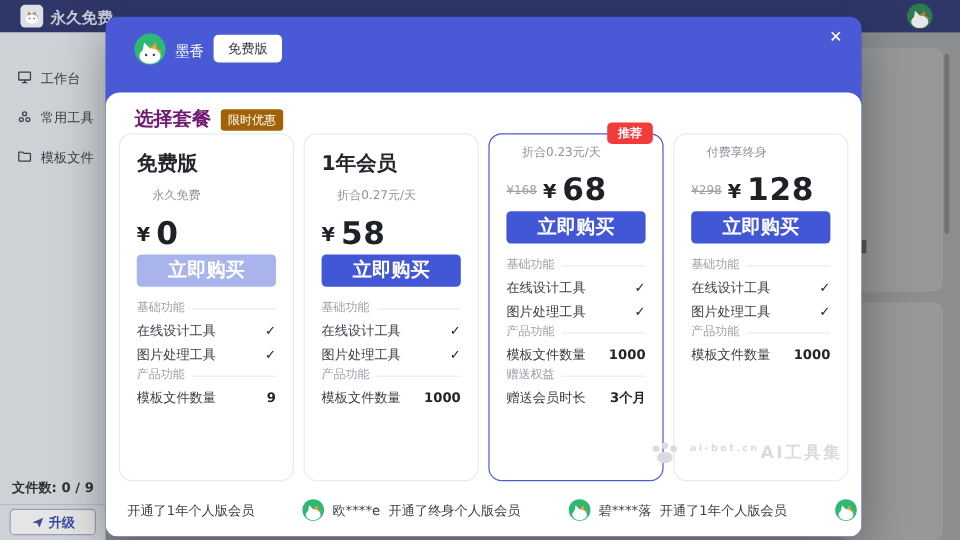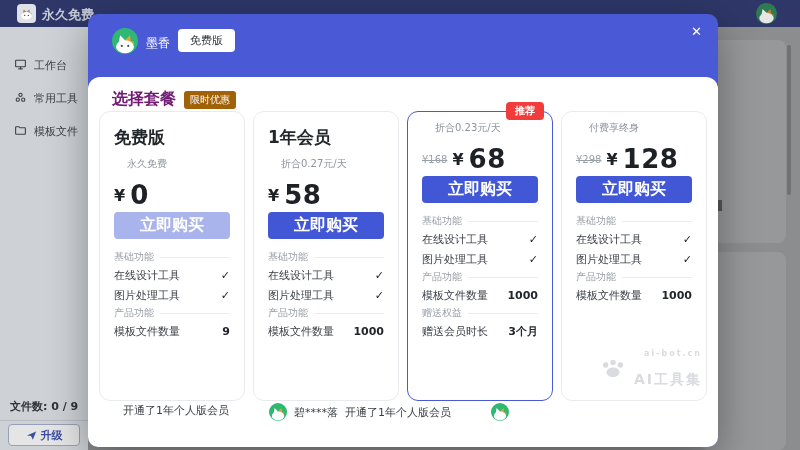--- a/index.html
+++ b/index.html
@@ -50,25 +50,25 @@
   .num { font-size:26px; font-weight:bold; letter-spacing:.5px; }
   .buy { display:block; margin-top:2px; width:100%; height:27px; border:none; border-radius:4px; background:#4257d6; color:#fff; font-size:16px; font-weight:bold; cursor:pointer; font-family:inherit; }
   .buy.light { background:#a9b3ec; }
   .sect { margin-top:12px; display:flex; align-items:center; gap:6px; font-size:10px; color:#9aa0a8; line-height:12px; white-space:nowrap; }
   .sect.later { margin-top:4px; }
   .sect::after { content:""; flex:1; border-top:1px solid #ececf0; }
   .frow { display:flex; justify-content:space-between; align-items:flex-start; margin-top:6px; font-size:11px; color:#3a3f46; line-height:14px; }
   .frow .val { font-weight:bold; color:#22262b; }
 
   .watermark { position:absolute; right:16px; bottom:58px; display:flex; align-items:center; gap:8px; color:#d9dbdf; z-index:5; pointer-events:none; }
-  .wm-text { display:flex; flex-direction:column; gap:13px;text-align:right; }
+  .wm-text { display:flex; flex-direction:row; gap:1px;text-align:right; }
   .wm-site { font-size:8px; font-weight:bold; letter-spacing:2px; }
   .wm-name { font-size:14px; font-weight:bold; letter-spacing:2px; }
 
-  .ticker { position:absolute; left:0; right:0; bottom:0; height:44px; display:flex; align-items:flex-start; gap:40px; padding-left:28px; overflow:hidden; white-space:nowrap; }
+  .ticker { position:absolute; left:0; right:0; bottom:0; height:44px; display:flex; align-items:center; gap:40px; padding-left:11px; overflow:hidden; white-space:nowrap; }
   .tick-item { display:flex; align-items:center; gap:7px; font-size:11px; color:#3c4046; flex:none; }
   .tick-avatar { width:18px; height:18px; border-radius:50%; background:#2eb872; overflow:hidden; flex:none; }
 </style>
 </head>
 <body>
 
 <div class="main-bg">
   <div class="ghost-a"></div>
   <div class="ghost-b"></div>
   <div class="mini-badge"></div>
@@ -266,20 +266,32 @@
       <div class="wm-text">
         <span class="wm-site">ai-bot.cn</span>
         <span class="wm-name">AI工具集</span>
       </div>
     </div>
 
     <div class="ticker">
       <div class="tick-item">
         <span></span>
         <span>开通了1年个人版会员</span>
+      </div>
+      <div class="tick-item">
+        <span class="tick-avatar">
+          <svg width="18" height="18" viewBox="0 0 32 32">
+              <path d="M8 20 L10 9 L16 15 Z" fill="#fff"></path>
+              <path d="M24 20 L22 9 L16 15 Z" fill="#f59b31"></path>
+              <ellipse cx="16" cy="23" rx="11" ry="8" fill="#fff"></ellipse>
+              <path d="M19 15 A11 8 0 0 1 27 23 L27 17 Z" fill="#f59b31"></path>
+            </svg>
+        </span>
+        <span>欧****e</span>
+        <span>开通了终身个人版会员</span>
       </div>
       <div class="tick-item">
         <span class="tick-avatar">
           <svg width="18" height="18" viewBox="0 0 32 32">
               <path d="M8 20 L10 9 L16 15 Z" fill="#fff"></path>
               <path d="M24 20 L22 9 L16 15 Z" fill="#f59b31"></path>
               <ellipse cx="16" cy="23" rx="11" ry="8" fill="#fff"></ellipse>
               <path d="M19 15 A11 8 0 0 1 27 23 L27 17 Z" fill="#f59b31"></path>
             </svg>
         </span>

